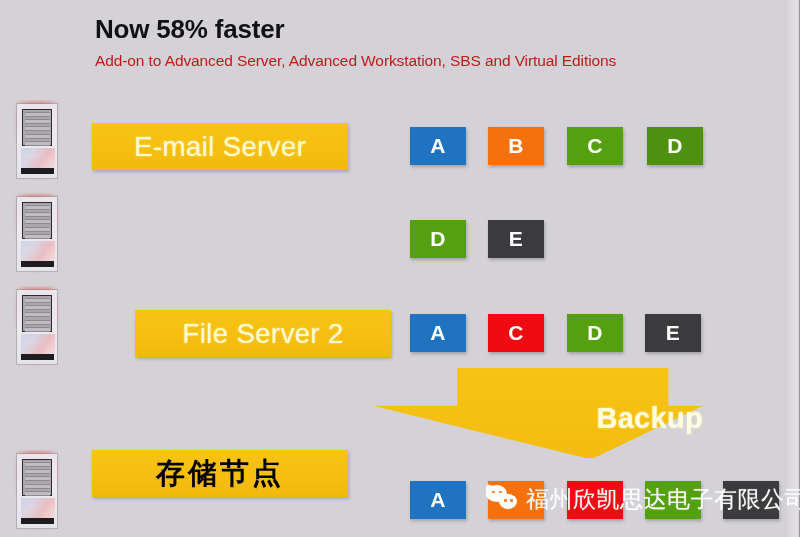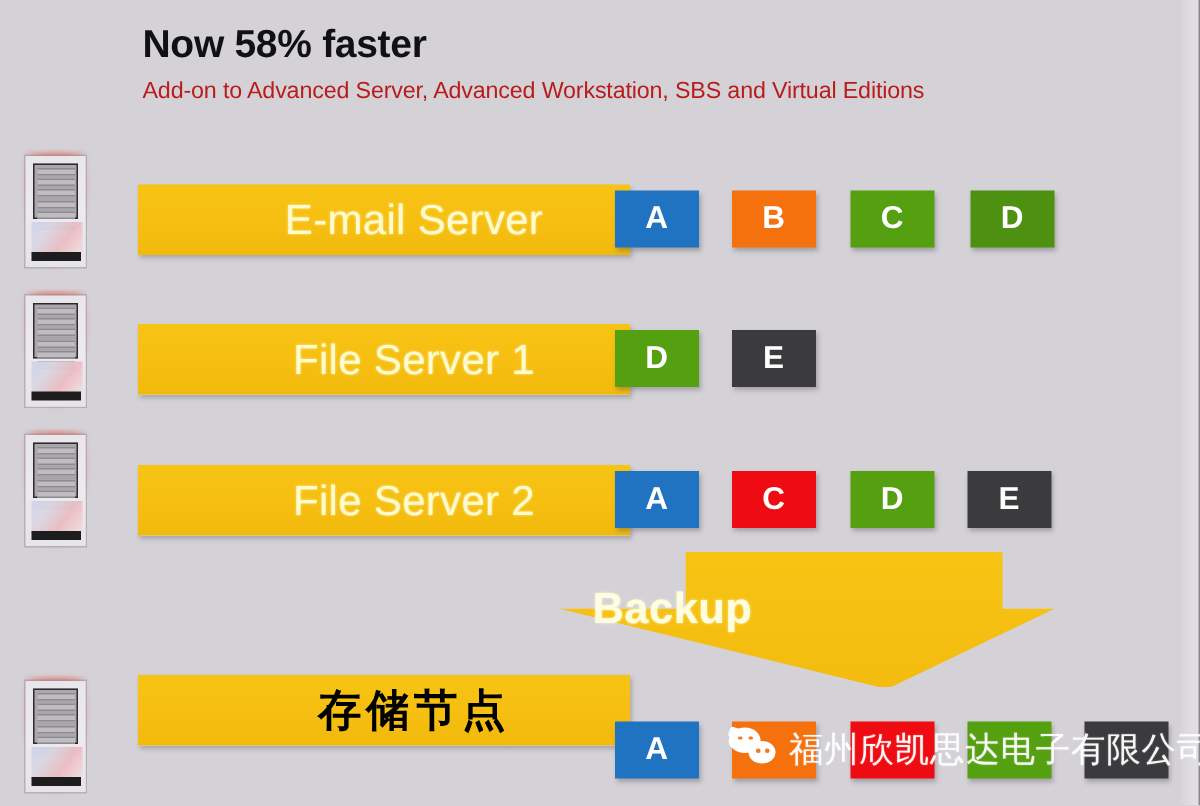--- a/index.html
+++ b/index.html
@@ -90,28 +90,27 @@
     position: absolute;
     left: 4px; bottom: 4px;
     width: 33px; height: 6px;
     background: #1d1c1f;
   }
 
   
   .bar {
     position: absolute;
     left: 92px;
-    width: 288px;
+    width: 256px;
     height: 47px;
     background: linear-gradient(to bottom, #f7c414 0%, #f6bf11 50%, #f1b90c 100%);
     box-shadow: 1px 2px 3px rgba(90,88,94,0.35);
     display: flex;
     align-items: center;
     justify-content: center;
-    padding-left: 40px;
   }
   .bar-label {
     font-size: 28px;
     font-weight: normal;
     color: #fffbcf;
     text-shadow: 0 0 2px rgba(255,255,200,0.7);
     letter-spacing: 0.2px;
     white-space: nowrap;
   }
   .bar-label.cjk {
@@ -144,23 +143,23 @@
     width: 330px; height: 90px;
   }
   #arrow-shape {
     position: absolute;
     inset: 0;
     background: linear-gradient(to bottom, #f7c414 0%, #f3bc0e 100%);
     clip-path: polygon(25.5% 0%, 89.5% 0%, 89.5% 42%, 100% 42%, 67% 100%, 64.5% 100%, 0% 42%, 25.5% 42%);
   }
   #arrow-text {
     position: absolute;
-    left: 0; top: 22px;
+    left: 0; top: 34px;
     width: 330px;
-    text-align: left;
+    text-align: right;
     padding-left: 22px;
     box-sizing: border-box;
     font-size: 29px;
     font-weight: bold;
     color: #fffde0;
     text-shadow: 0 0 2px rgba(255,255,210,0.8);
     letter-spacing: 0.3px;
   }
 
   
@@ -270,23 +269,20 @@
         <div class="bay-slot"></div>
         <div class="bay-slot"></div>
         <div class="bay-slot"></div>
         <div class="bay-slot"></div>
         <div class="bay-slot"></div>
       </div>
       <div class="server-sheen"></div>
       <div class="server-foot"></div>
     </div>
   </div>
-  <div class="bar" style="top:216px;">
-    <span class="bar-label">File Server 1</span>
-  </div>
   <div class="chip" style="left: 410px; top: 220px; background: rgb(84, 160, 17);">
     <span>D</span>
   </div>
   <div class="chip" style="left: 488px; top: 220px; background: rgb(59, 58, 61);">
     <span>E</span>
   </div>
 
   <div class="server-icon" style="left:14px; top:287px;">
     <div class="server-glow" style="--accent: #e2463c;"></div>
     <div class="server-body">
@@ -295,21 +291,21 @@
         <div class="bay-slot"></div>
         <div class="bay-slot"></div>
         <div class="bay-slot"></div>
         <div class="bay-slot"></div>
         <div class="bay-slot"></div>
       </div>
       <div class="server-sheen"></div>
       <div class="server-foot"></div>
     </div>
   </div>
-  <div class="bar" style="top:310px;">
+  <div class="bar" style="top:310px;margin-left:43px;">
     <span class="bar-label">File Server 2</span>
   </div>
   <div class="chip" style="left: 410px; top: 314px; background: rgb(32, 115, 192);">
     <span>A</span>
   </div>
   <div class="chip" style="left: 488px; top: 314px; background: rgb(239, 11, 18);">
     <span>C</span>
   </div>
   <div class="chip" style="left: 567px; top: 314px; background: rgb(84, 160, 17);">
     <span>D</span>

